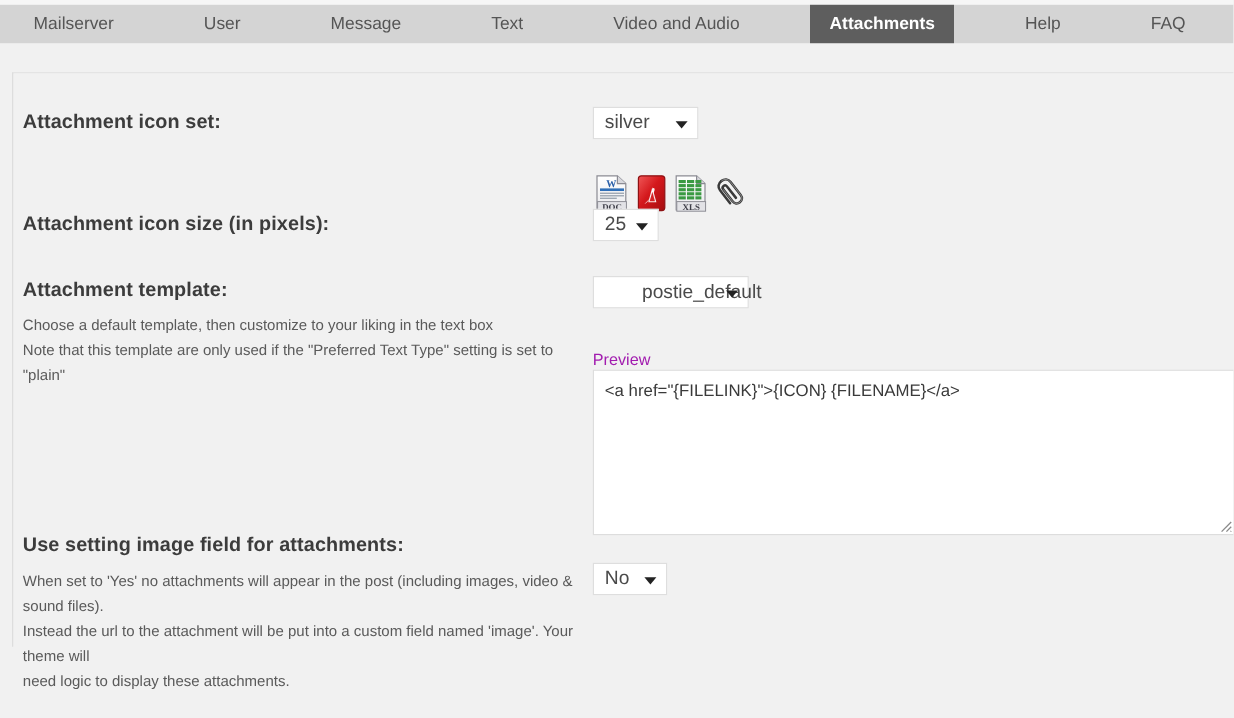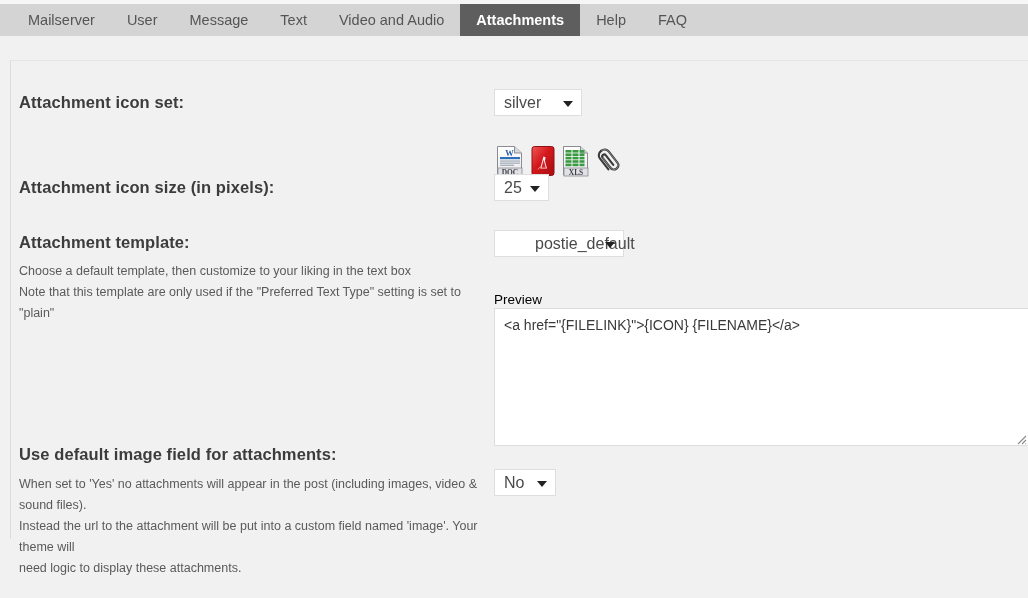--- a/index.html
+++ b/index.html
@@ -27,20 +27,21 @@
   .tabbar {
     position: absolute;
     left: 0; top: 4px;
     width: 1028px;
     height: 32px;
     background: #d4d4d4;
     display: flex;
     align-items: stretch;
     padding-left: 12px;
     box-sizing: border-box;
+    gap: 43px;
   }
   .tab {
     display: flex;
     align-items: center;
     padding: 0 16px;
     font-size: 14.5px;
     color: #555;
     background: transparent;
     white-space: nowrap;
     cursor: pointer;
@@ -141,21 +142,21 @@
     margin-right: 1px;
     position: relative;
   }
 
   
   .preview-label {
     position: absolute;
     left: 483px;
     top: 231px;
     font-size: 13.5px;
-    color: #000000;
+    color: #a21caf;
   }
   .ta-wrap {
     position: absolute;
     left: 483px;
     top: 247px;
     width: 535px;
     height: 138px;
   }
   .ta {
     width: 100%;
@@ -349,21 +350,21 @@
           <line x1="12" y1="4" x2="4" y2="12"></line>
           <line x1="12" y1="8" x2="8" y2="12"></line>
           <line x1="12" y1="11.5" x2="11.5" y2="12"></line>
         </g>
       </svg>
     </span>
   </div>
 
   <div class="row" style="top:384px;">
     <div class="label-col">
-      <h3 class="setting-title">Use default image field for attachments:</h3>
+      <h3 class="setting-title">Use setting image field for attachments:</h3>
       <p class="setting-desc" style="margin-top:9px;">When set to 'Yes' no attachments will appear in the post (including images, video &amp; sound files).</p>
       <p class="setting-desc">Instead the url to the attachment will be put into a custom field named 'image'. Your theme will</p>
       <p class="setting-desc">need logic to display these attachments.</p>
     </div>
     <div class="field-col" style="top:24px;">
       <div class="select w-yesno">
         <span>No</span>
         <span class="caret"></span>
       </div>
     </div>

